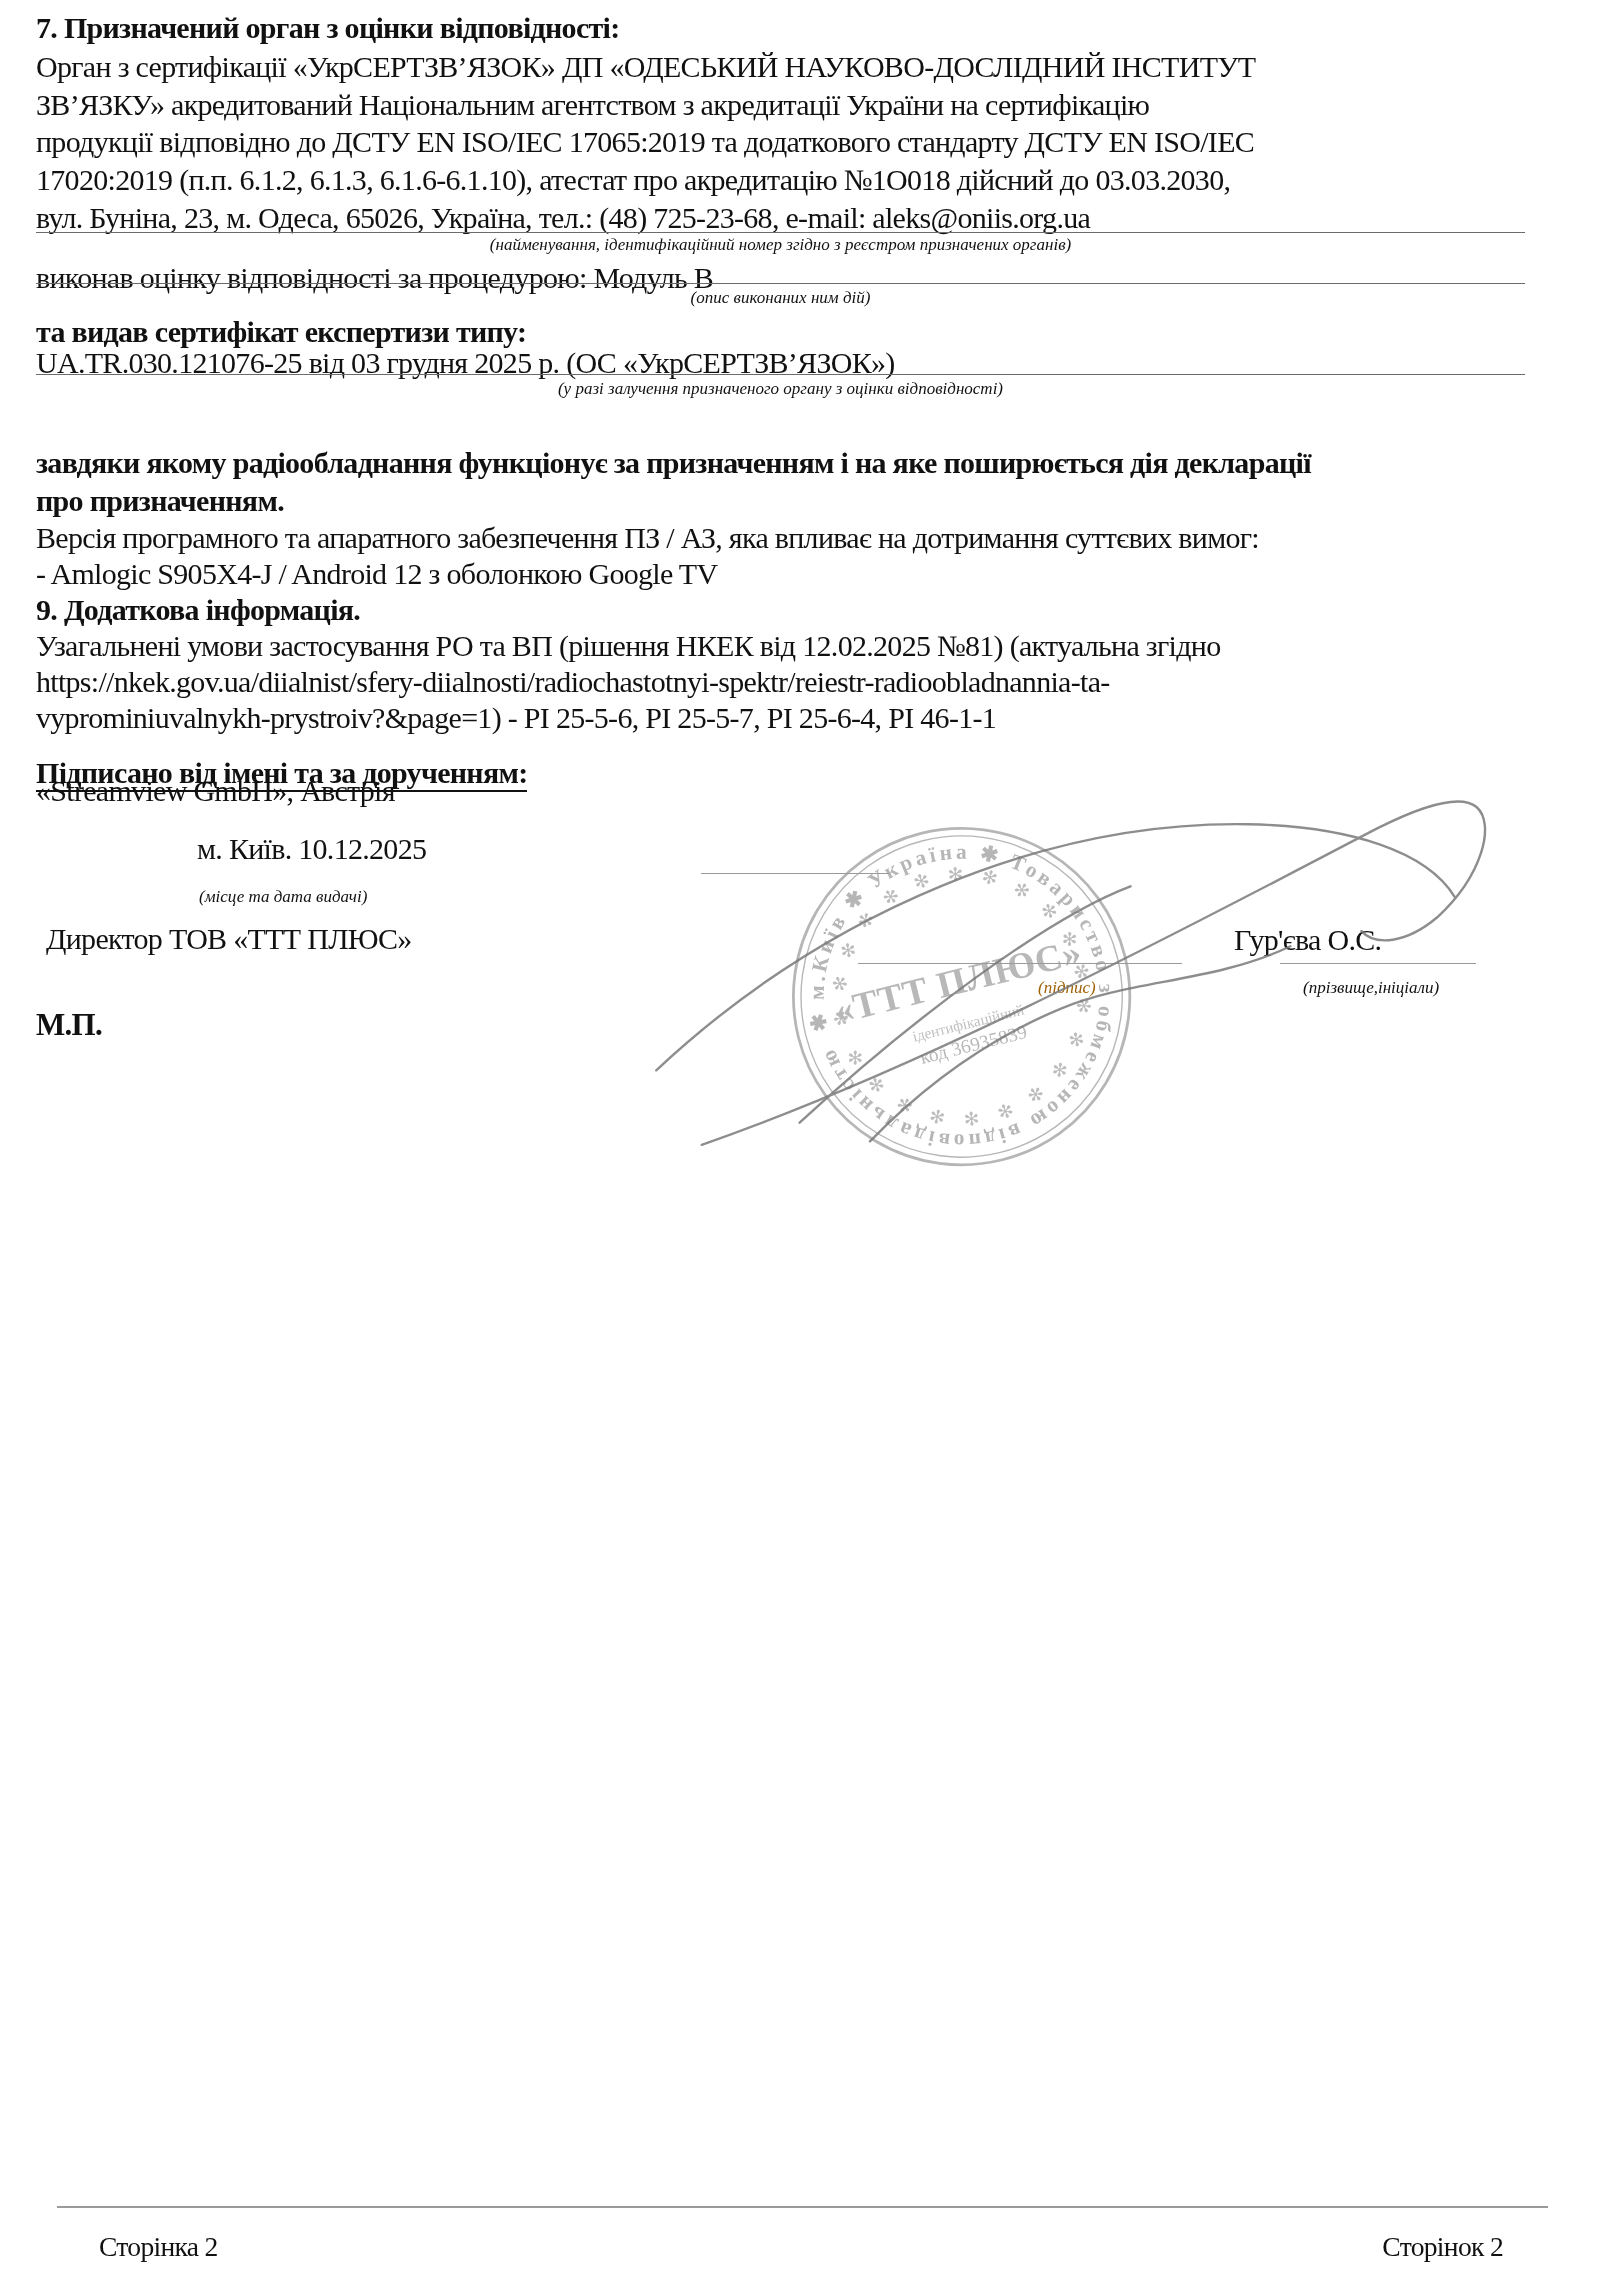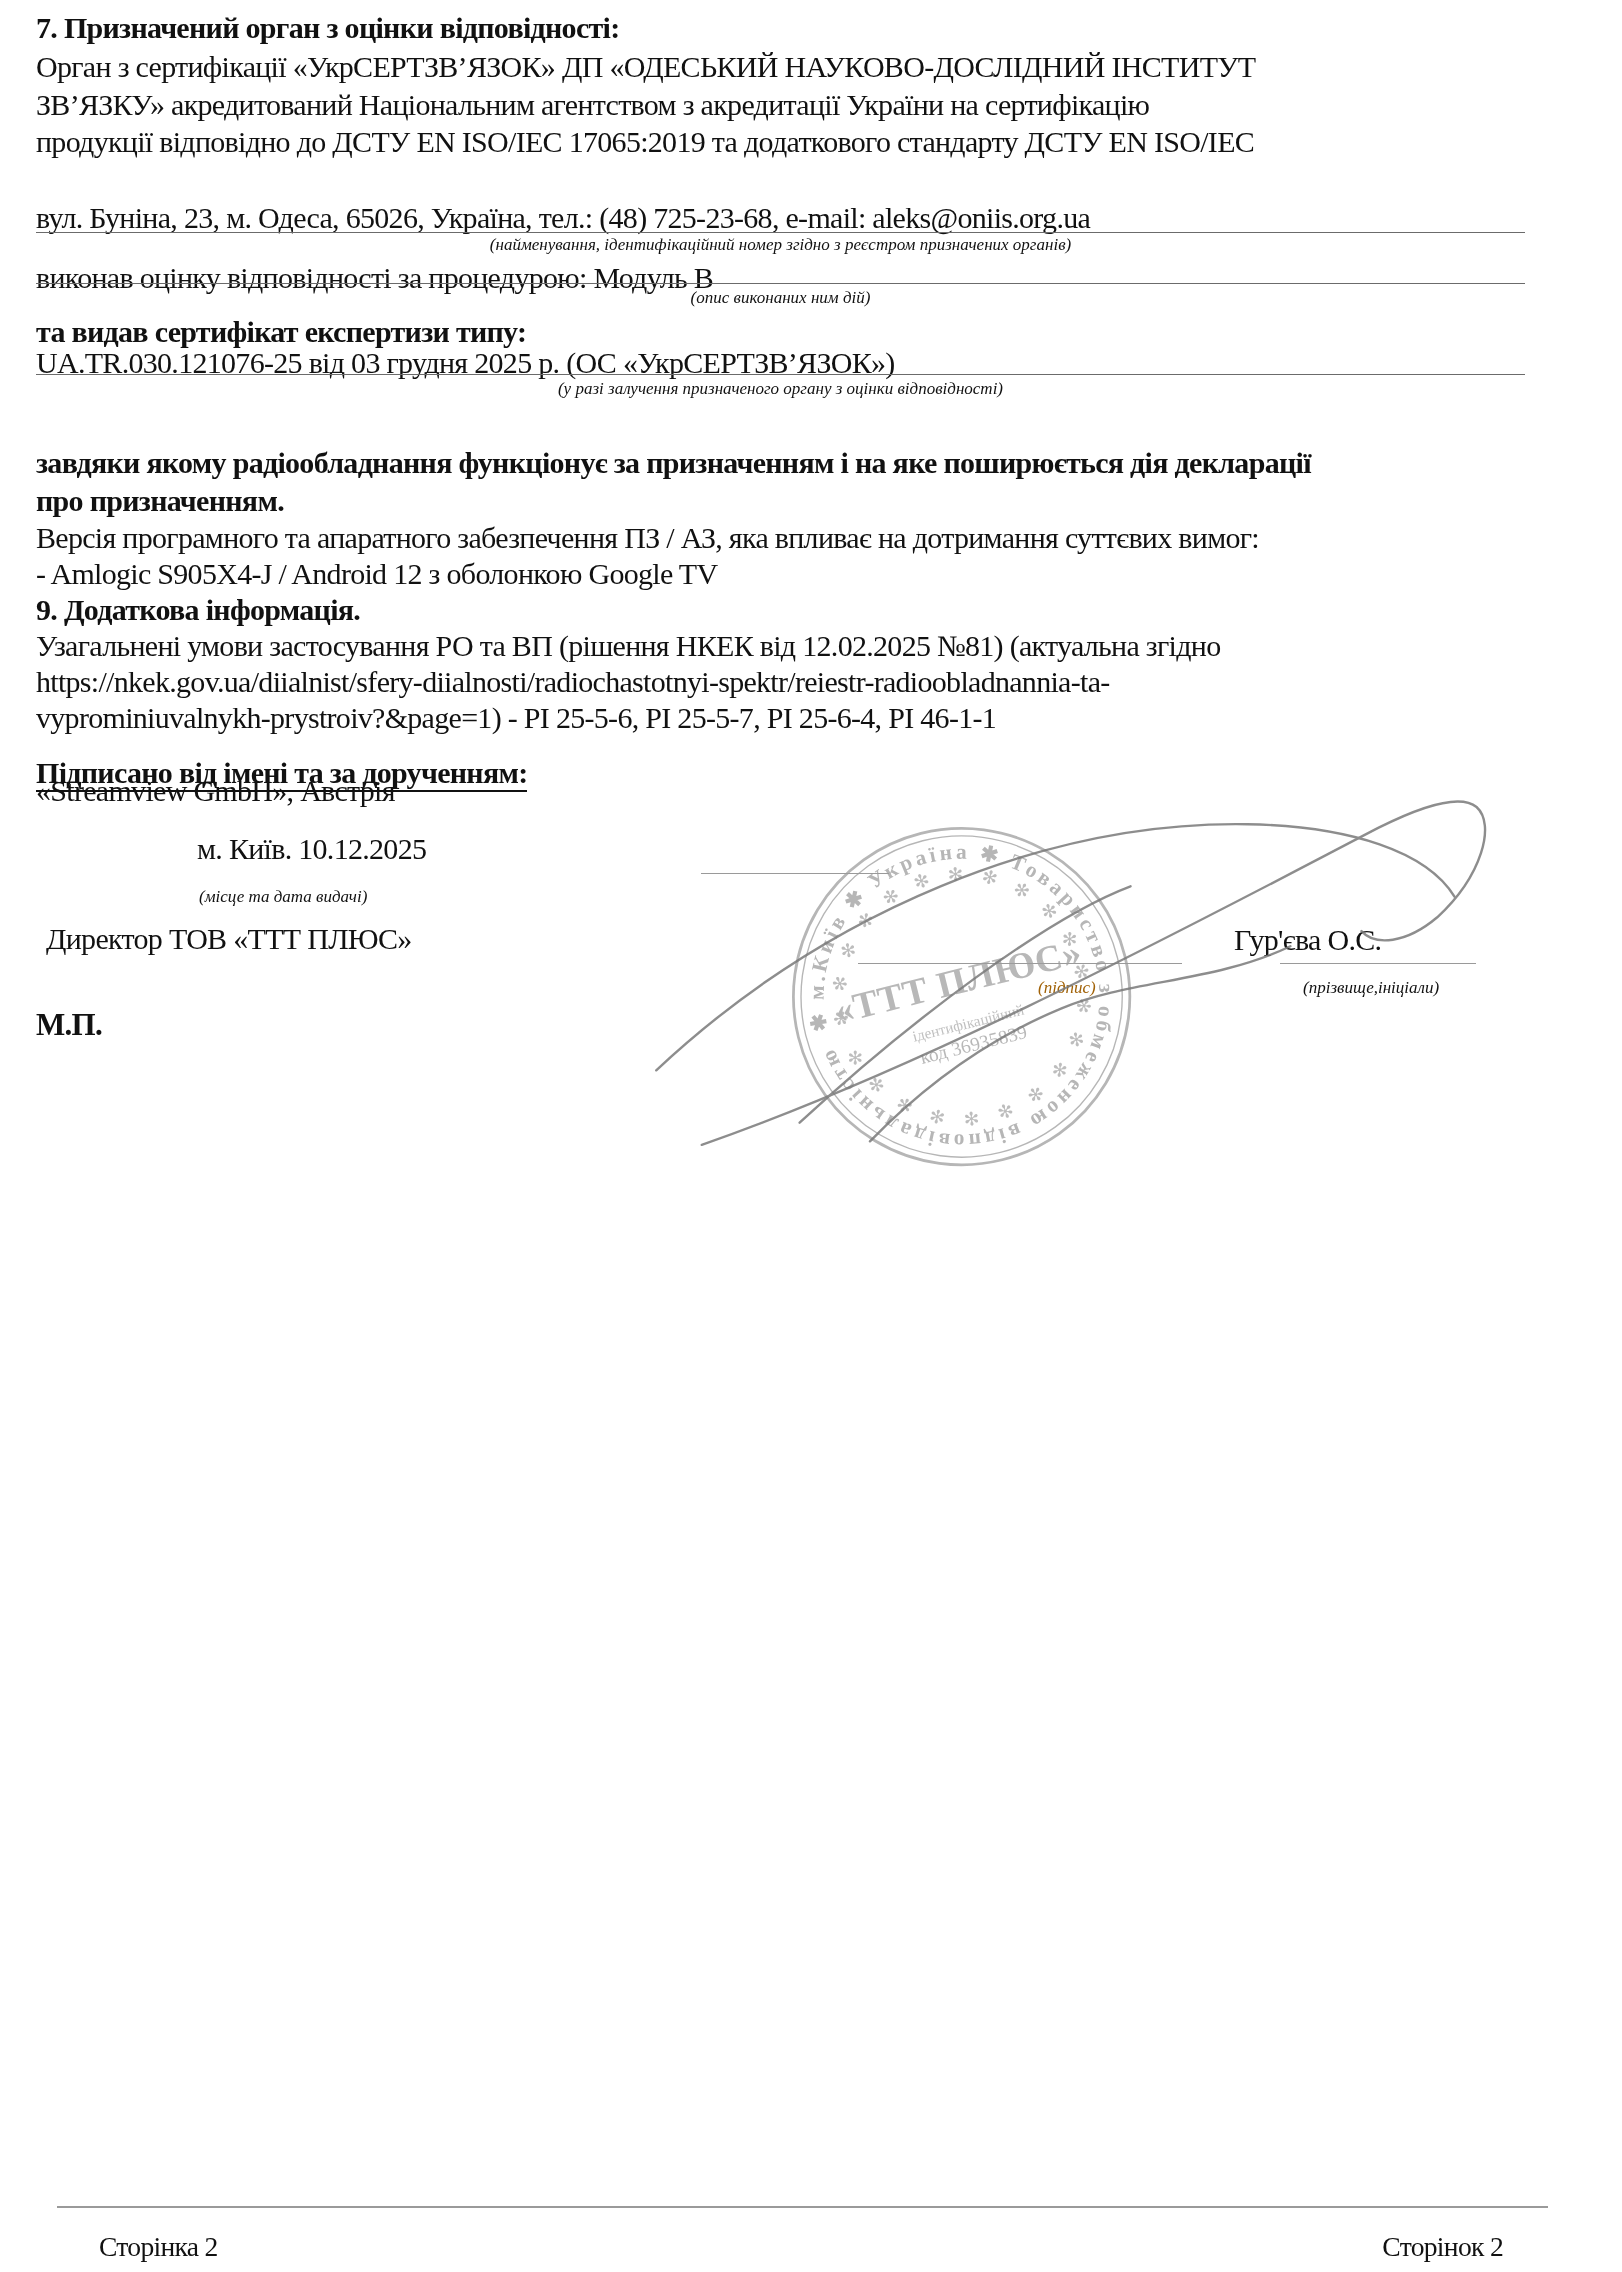--- a/index.html
+++ b/index.html
@@ -18,20 +18,21 @@
 </style>
 </head>
 <body>
 
 <div id="page">
 
   <div class="abs body-line bold" style="left:36px;top:11px;">7. Призначений орган з оцінки відповідності:</div>
   <div class="abs body-line" style="left:36px;top:50px;">Орган з сертифікації «УкрСЕРТЗВ’ЯЗОК» ДП «ОДЕСЬКИЙ НАУКОВО-ДОСЛІДНИЙ ІНСТИТУТ</div>
   <div class="abs body-line" style="left:36px;top:88px;">ЗВ’ЯЗКУ» акредитований Національним агентством з акредитації України на сертифікацію</div>
   <div class="abs body-line" style="left:36px;top:125px;">продукції відповідно до ДСТУ EN ISO/IEC 17065:2019 та додаткового стандарту ДСТУ EN ISO/IEC</div>
+  <div class="abs body-line" style="left:36px;top:163px;">17020:2019 (п.п. 6.1.2, 6.1.3, 6.1.6-6.1.10), атестат про акредитацію №1О018 дійсний до 03.03.2030,</div>
   <div class="abs body-line" style="left:36px;top:201px;">вул. Буніна, 23, м. Одеса, 65026, Україна, тел.: (48) 725-23-68, e-mail: aleks@oniis.org.ua</div>
   <div class="rule" style="left:36px;top:232px;width:1489px;"></div>
   <div class="abs caption caption-center" style="top:235px;">(найменування, ідентифікаційний номер згідно з реєстром призначених органів)</div>
 
   <div class="abs body-line" style="left:36px;top:261px;">виконав оцінку відповідності за процедурою: Модуль В</div>
   <div class="rule" style="left:36px;top:283px;width:1489px;"></div>
   <div class="abs caption caption-center" style="top:288px;">(опис виконаних ним дій)</div>
 
   <div class="abs body-line bold" style="left:36px;top:315px;">та видав сертифікат експертизи типу:</div>
   <div class="abs body-line" style="left:36px;top:346px;">UA.TR.030.121076-25 від 03 грудня 2025 р. (ОС «УкрСЕРТЗВ’ЯЗОК»)</div>

